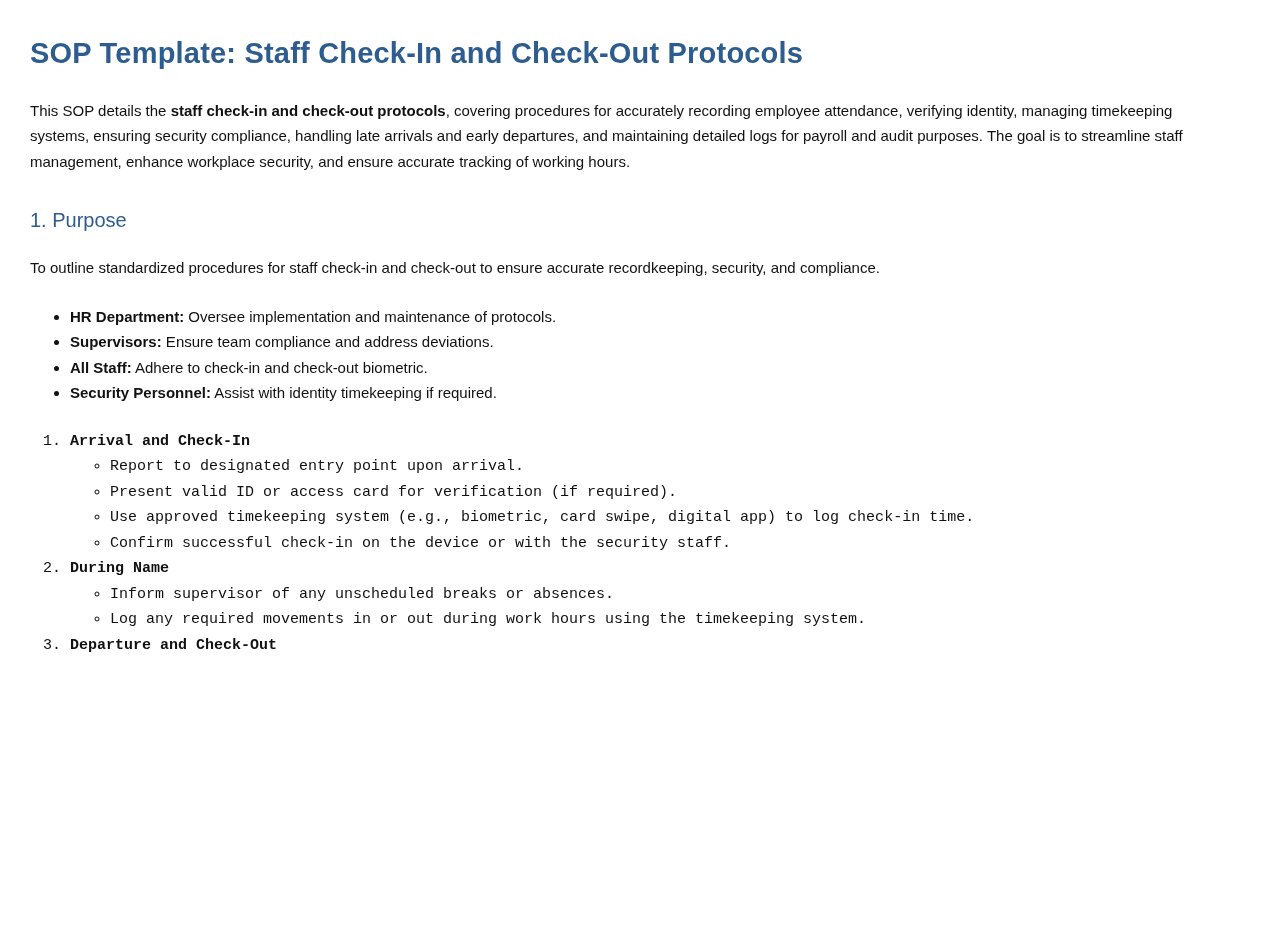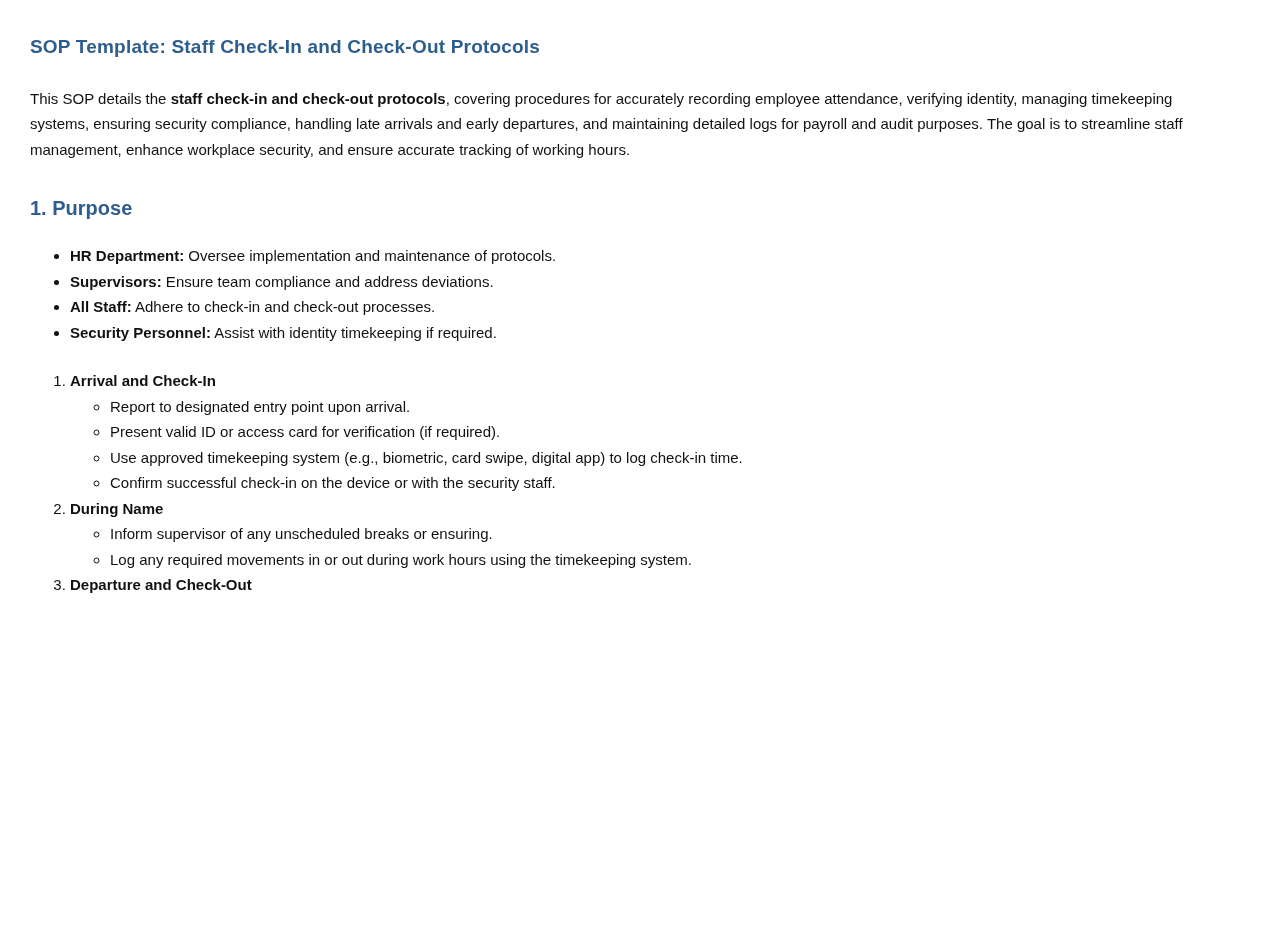--- a/index.html
+++ b/index.html
@@ -8,92 +8,94 @@
     height: 934px;
     overflow: hidden;
     background: #ffffff;
     font-family: "Liberation Sans", sans-serif;
     font-size: 15px;
     line-height: 1.7;
     color: #111111;
   }
   .doc { padding: 36px 30px 0 30px; }
   h1 {
-    font-size: 19px;
+    font-size: 29px;
     line-height: 1.2;
     font-weight: bold;
     color: #2d5d8e;
     margin: 0 0 27px 0;
     letter-spacing: 0.2px;
   }
   h2 {
     font-size: 20px;
     line-height: 1.2;
-    font-weight: bold;
+    font-weight: normal;
     color: #2d5d8e;
     margin: 34px 0 23px 0;
   }
   p { margin: 0 0 23px 0; }
   strong { font-weight: bold; }
   ul.resp-list {
     margin: 23px 0;
     padding-left: 40px;
     list-style-type: disc;
   }
   ol.steps {
     margin: 23px 0;
     padding-left: 40px;
     list-style-type: decimal;
+    font-family: Liberation Mono, monospace;
   }
   ol.steps > li > ul.substeps {
     margin: 0;
     padding-left: 40px;
     list-style-type: circle;
   }
 </style>
 </head>
 <body>
 
 <main class="doc">
 
   <h1>SOP Template: Staff Check-In and Check-Out Protocols</h1>
 
   <p><span>This SOP details the </span><strong>staff check-in and check-out protocols</strong><span>, covering procedures for accurately recording employee attendance, verifying identity, managing timekeeping systems, ensuring security compliance, handling late arrivals and early departures, and maintaining detailed logs for payroll and audit purposes. The goal is to streamline staff management, enhance workplace security, and ensure accurate tracking of working hours.</span></p>
 
   <section>
     <h2>1. Purpose</h2>
+    <p>To outline standardized procedures for staff check-in and check-out to ensure accurate recordkeeping, security, and compliance.</p>
   </section>
 
   <section>
   </section>
 
   <section>
     <ul class="resp-list">
       <li><strong>HR Department:</strong><span> Oversee implementation and maintenance of protocols.</span></li>
       <li><strong>Supervisors:</strong><span> Ensure team compliance and address deviations.</span></li>
-      <li><strong>All Staff:</strong><span> Adhere to check-in and check-out processes.</span></li>
+      <li><strong>All Staff:</strong><span> Adhere to check-in and check-out biometric.</span></li>
       <li><strong>Security Personnel:</strong><span> Assist with identity timekeeping if required.</span></li>
     </ul>
   </section>
 
   <section>
     <ol class="steps">
       <li>
         <strong>Arrival and Check-In</strong>
         <ul class="substeps">
           <li>Report to designated entry point upon arrival.</li>
           <li>Present valid ID or access card for verification (if required).</li>
           <li>Use approved timekeeping system (e.g., biometric, card swipe, digital app) to log check-in time.</li>
           <li>Confirm successful check-in on the device or with the security staff.</li>
         </ul>
       </li>
       <li>
         <strong>During Name</strong>
         <ul class="substeps">
-          <li>Inform supervisor of any unscheduled breaks or ensuring.</li>
+          <li>Inform supervisor of any unscheduled breaks or absences.</li>
           <li>Log any required movements in or out during work hours using the timekeeping system.</li>
         </ul>
       </li>
       <li>
         <strong>Departure and Check-Out</strong>
       </li>
     </ol>
   </section>
 
 </main>

